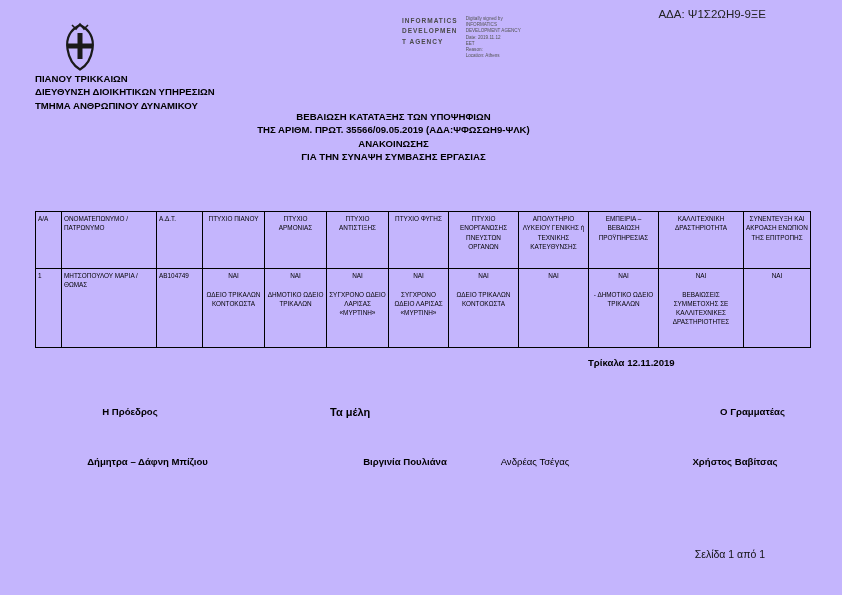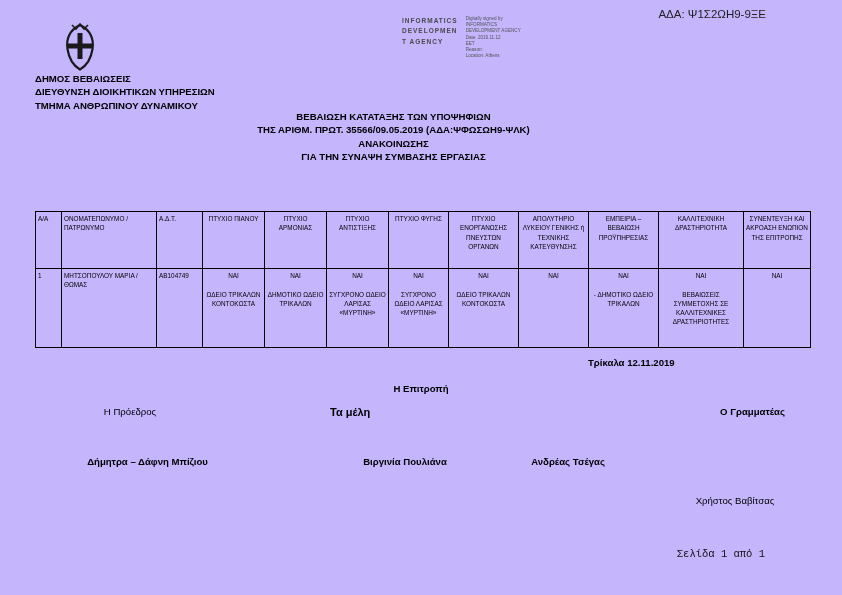--- a/index.html
+++ b/index.html
@@ -44,30 +44,30 @@
     font-size:6.4px; font-weight:normal;
     vertical-align:top; line-height:1.45;
     overflow:hidden; word-wrap:break-word;
   }
   .doc-table th { height:52px; }
   .doc-table td { height:74px; white-space:pre-line; }
   .al { text-align:left; }
   .ac { text-align:center; }
   .closing-date { position:absolute; top:357px; left:588px; font-weight:bold; font-size:9.6px; }
   .committee { position:absolute; top:383px; left:0; right:0; text-align:center; font-weight:bold; font-size:9.6px; }
-  .role-president { position:absolute; top:406px; left:70px;  width:120px; text-align:center; font-weight:normal; font-size:9.6px; }
+  .role-president { position:absolute; top:406px; left:70px;  width:120px; text-align:center; font-weight:bold; font-size:9.6px; }
   .role-members   { position:absolute; top:406px; left:330px; width:120px; text-align:left; font-weight:bold; font-size:11px; }
   .role-secretary { position:absolute; top:406px; left:690px; width:125px; text-align:center; font-weight:bold; font-size:9.6px; }
   .sig-president { position:absolute; top:456px; left:60px;  width:175px; text-align:center; font-weight:bold; font-size:9.6px; }
   .sig-member1   { position:absolute; top:456px; left:330px; width:150px; text-align:center; font-weight:bold; font-size:9.6px; }
-  .sig-member2   { position:absolute; top:456px; left:465px; width:140px; text-align:right; font-weight:bold; font-size:9.6px; }
-  .sig-secretary { position:absolute; top:456px; left:660px; width:150px; text-align:center; font-weight:normal; font-size:9.6px;margin-top:39px; }
+  .sig-member2   { position:absolute; top:456px; left:465px; width:140px; text-align:center; font-weight:normal; font-size:9.6px; }
+  .sig-secretary { position:absolute; top:456px; left:660px; width:150px; text-align:center; font-weight:bold; font-size:9.6px; }
   .page-footer {
     position:absolute; top:548px; right:77px;
-    font-family:Liberation Mono, monospace; font-size:10.5px; color:#111;margin-left:17px;
+    font-family:Liberation Sans, sans-serif; font-size:10.5px; color:#111;margin-left:17px;
   }
 </style>
 </head>
 <body>
 
 <div class="page">
 
   <div class="ada">ΑΔΑ: Ψ1Σ2ΩΗ9-9ΞΕ</div>
 
   <div class="stamp">
@@ -86,21 +86,21 @@
   <div class="emblem">
     <svg width="46" height="50" viewBox="0 0 46 50" aria-hidden="true">
       <path d="M23 3 C13 8 9 17 10.5 27 C12 37 17 44 23 47.5 C29 44 34 37 35.5 27 C37 17 33 8 23 3 Z" fill="none" stroke="#1a1a1a" stroke-width="2.2"></path>
       <rect x="20.5" y="11" width="5" height="26" fill="#1a1a1a"></rect>
       <rect x="11" y="21.5" width="24" height="5" fill="#1a1a1a"></rect>
       <path d="M15 3 L19 7 L23 2 L27 7 L31 3" fill="none" stroke="#1a1a1a" stroke-width="1.6"></path>
     </svg>
   </div>
 
   <div class="org">
-    <div>ΔΗΜΟΣ ΒΕΒΑΙΩΣΕΙΣ</div>
+    <div>ΠΙΑΝΟΥ ΤΡΙΚΚΑΙΩΝ</div>
     <div>ΔΙΕΥΘΥΝΣΗ ΔΙΟΙΚΗΤΙΚΩΝ ΥΠΗΡΕΣΙΩΝ</div>
     <div>ΤΜΗΜΑ ΑΝΘΡΩΠΙΝΟΥ ΔΥΝΑΜΙΚΟΥ</div>
   </div>
 
   <div class="title-block">
     <div>ΒΕΒΑΙΩΣΗ ΚΑΤΑΤΑΞΗΣ ΤΩΝ ΥΠΟΨΗΦΙΩΝ</div>
     <div>ΤΗΣ ΑΡΙΘΜ. ΠΡΩΤ. 35566/09.05.2019 (ΑΔΑ:ΨΦΩΣΩΗ9-ΨΛΚ)</div>
     <div>ΑΝΑΚΟΙΝΩΣΗΣ</div>
     <div>ΓΙΑ ΤΗΝ ΣΥΝΑΨΗ ΣΥΜΒΑΣΗΣ ΕΡΓΑΣΙΑΣ</div>
   </div>
@@ -165,21 +165,20 @@
           <td class="ac">ΝΑΙ
 
 ΒΕΒΑΙΩΣΕΙΣ ΣΥΜΜΕΤΟΧΗΣ ΣΕ ΚΑΛΛΙΤΕΧΝΙΚΕΣ ΔΡΑΣΤΗΡΙΟΤΗΤΕΣ</td>
           <td class="ac">ΝΑΙ</td>
         </tr>
       </tbody>
     </table>
   </div>
 
   <div class="closing-date">Τρίκαλα 12.11.2019</div>
-  <div class="committee">Η Επιτροπή</div>
 
   <div class="role-president">Η Πρόεδρος</div>
   <div class="role-members">Τα μέλη</div>
   <div class="role-secretary">Ο Γραμματέας</div>
 
   <div class="sig-president">Δήμητρα – Δάφνη Μπίζιου</div>
   <div class="sig-member1">Βιργινία Πουλιάνα</div>
   <div class="sig-member2">Ανδρέας Τσέγας</div>
   <div class="sig-secretary">Χρήστος Βαβίτσας</div>
 

